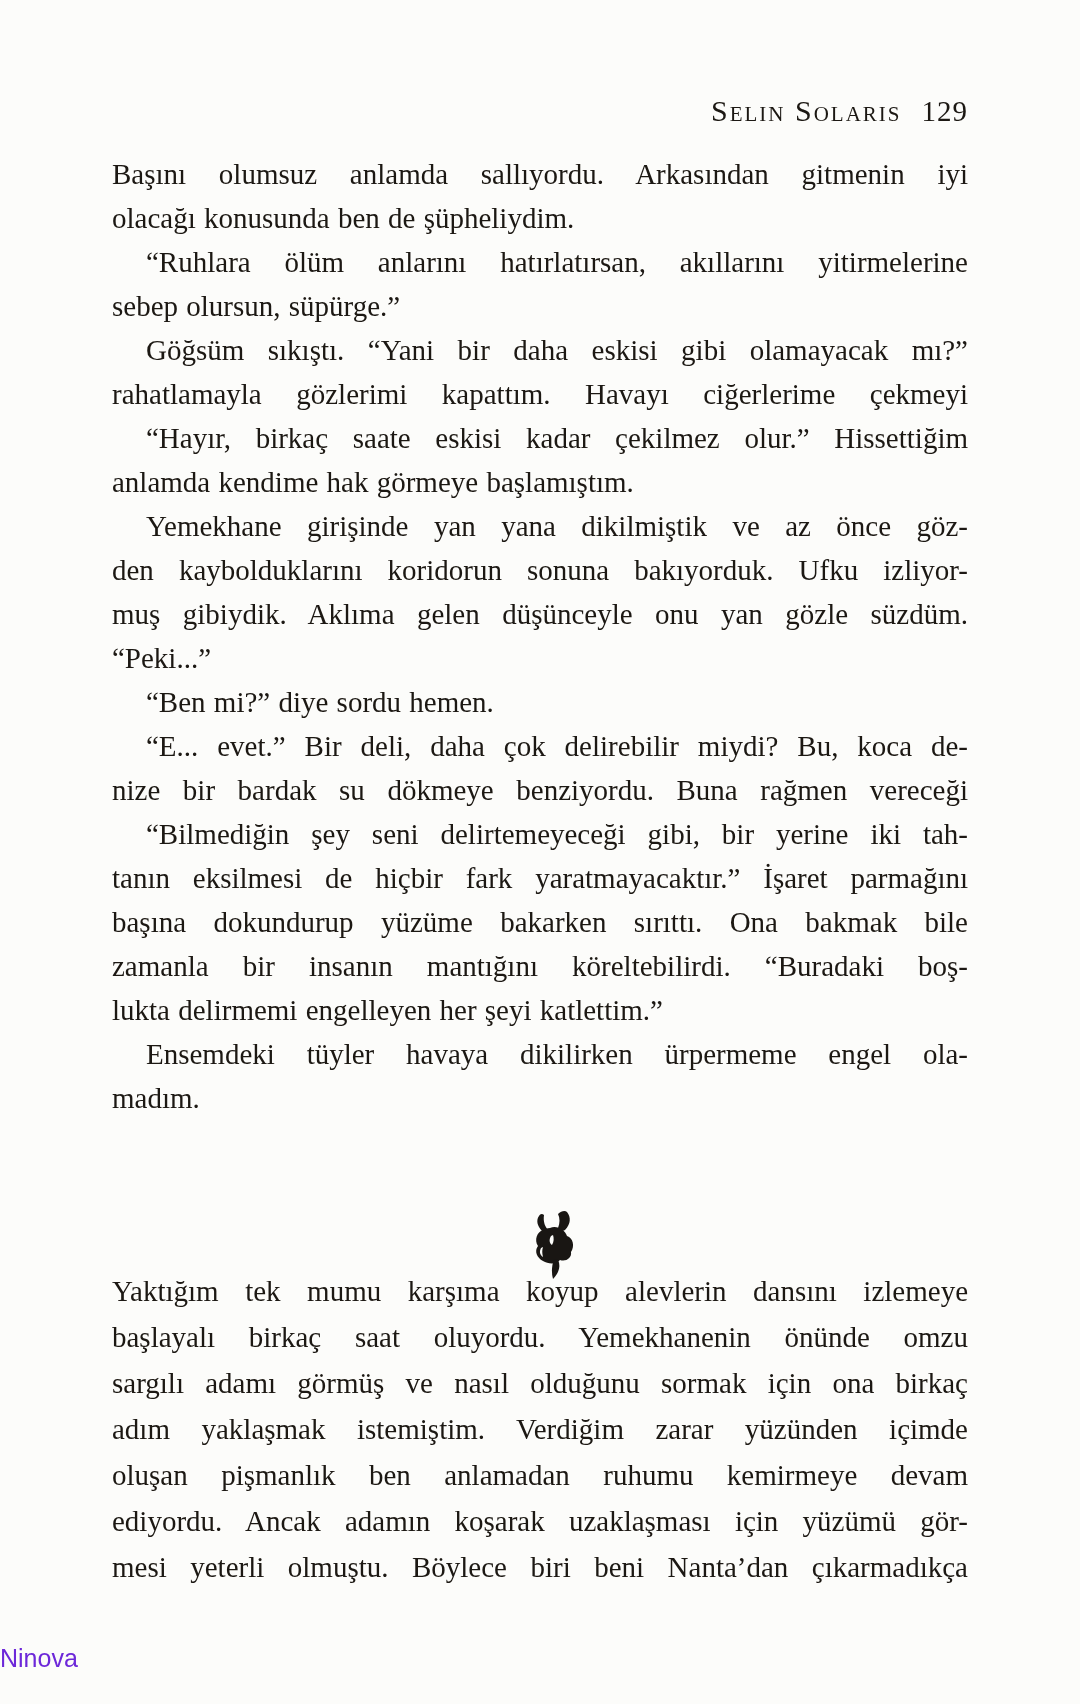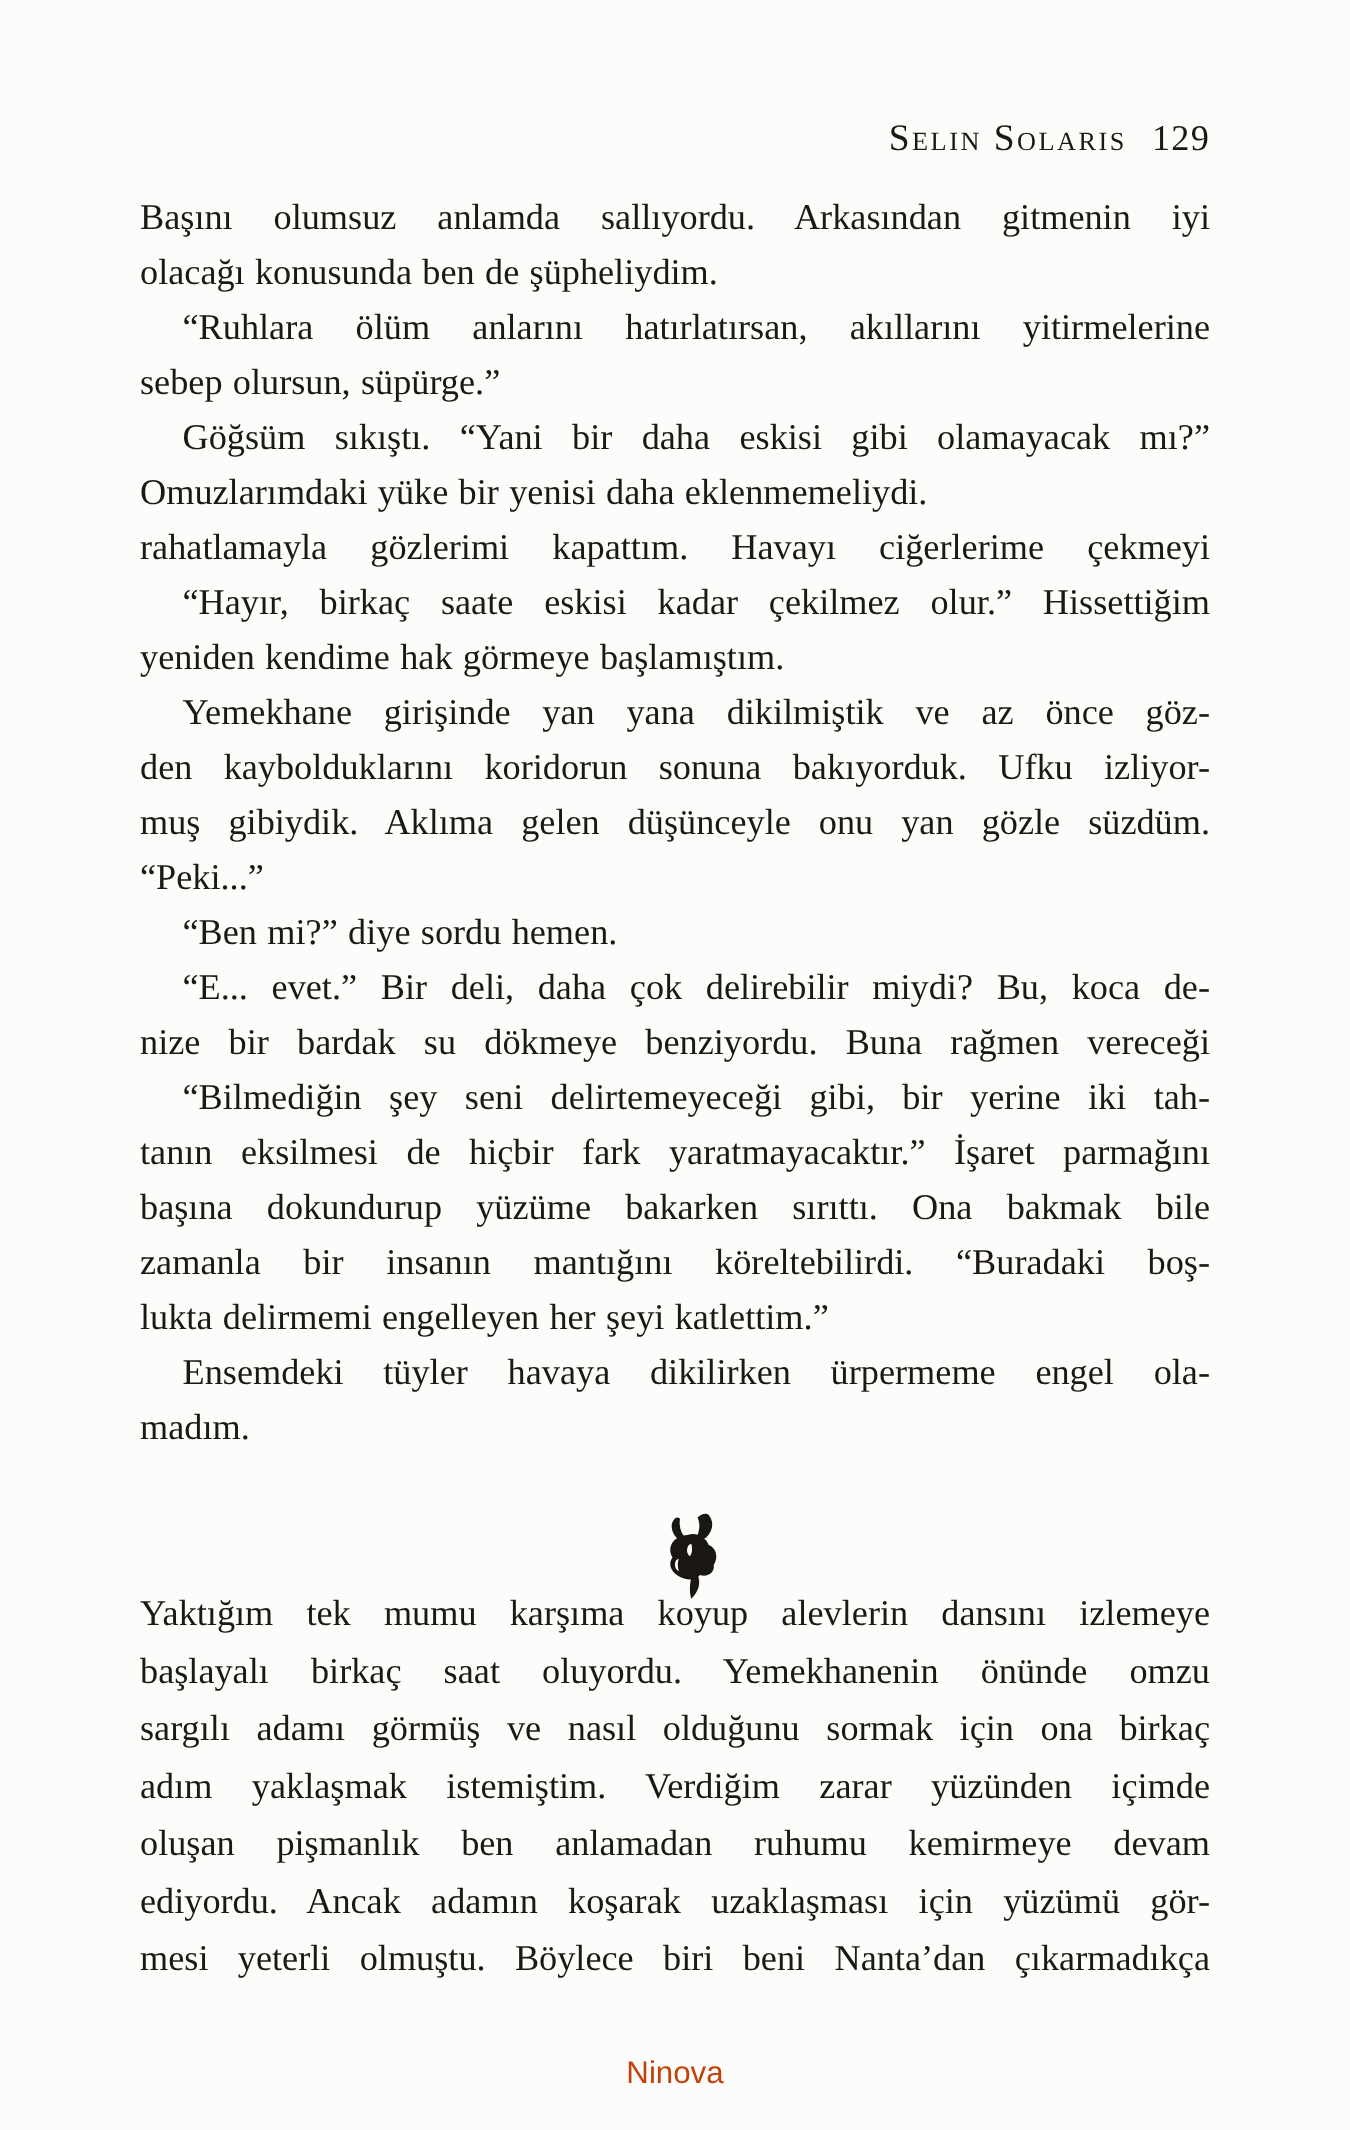--- a/index.html
+++ b/index.html
@@ -65,46 +65,44 @@
     width: 856px;
     display: flex;
     justify-content: center;
   }
   .ornament-row svg { transform: translateX(14px); }
   .footer {
     position: absolute;
     top: 1644px;
     left: 0;
     width: 1080px;
-    text-align: center;
     font-family: "Liberation Sans", "DejaVu Sans", sans-serif;
     font-size: 25px;
-    color: #c2410c;
+    color: #6d28d9;
   }
 </style>
 </head>
 <body>
 
 <div class="page">
 
   <div class="running-head">
     <span class="running-title">Selin Solaris</span>
     <span class="page-number">129</span>
   </div>
 
   <div class="text-block" id="section-1">
       <div class="line">Başını olumsuz anlamda sallıyordu. Arkasından gitmenin iyi</div>
       <div class="line last">olacağı konusunda ben de şüpheliydim.</div>
       <div class="line indent">“Ruhlara ölüm anlarını hatırlatırsan, akıllarını yitirmelerine</div>
       <div class="line last">sebep olursun, süpürge.”</div>
       <div class="line indent">Göğsüm sıkıştı. “Yani bir daha eskisi gibi olamayacak mı?”</div>
-      <div class="line last">Omuzlarımdaki yüke bir yenisi daha eklenmemeliydi.</div>
       <div class="line">rahatlamayla gözlerimi kapattım. Havayı ciğerlerime çekmeyi</div>
       <div class="line indent">“Hayır, birkaç saate eskisi kadar çekilmez olur.” Hissettiğim</div>
-      <div class="line last">yeniden kendime hak görmeye başlamıştım.</div>
+      <div class="line last">anlamda kendime hak görmeye başlamıştım.</div>
       <div class="line indent">Yemekhane girişinde yan yana dikilmiştik ve az önce göz-</div>
       <div class="line">den kaybolduklarını koridorun sonuna bakıyorduk. Ufku izliyor-</div>
       <div class="line">muş gibiydik. Aklıma gelen düşünceyle onu yan gözle süzdüm.</div>
       <div class="line last">“Peki...”</div>
       <div class="line indent last">“Ben mi?” diye sordu hemen.</div>
       <div class="line indent">“E... evet.” Bir deli, daha çok delirebilir miydi? Bu, koca de-</div>
       <div class="line">nize bir bardak su dökmeye benziyordu. Buna rağmen vereceği</div>
       <div class="line indent">“Bilmediğin şey seni delirtemeyeceği gibi, bir yerine iki tah-</div>
       <div class="line">tanın eksilmesi de hiçbir fark yaratmayacaktır.” İşaret parmağını</div>
       <div class="line">başına dokundurup yüzüme bakarken sırıttı. Ona bakmak bile</div>

